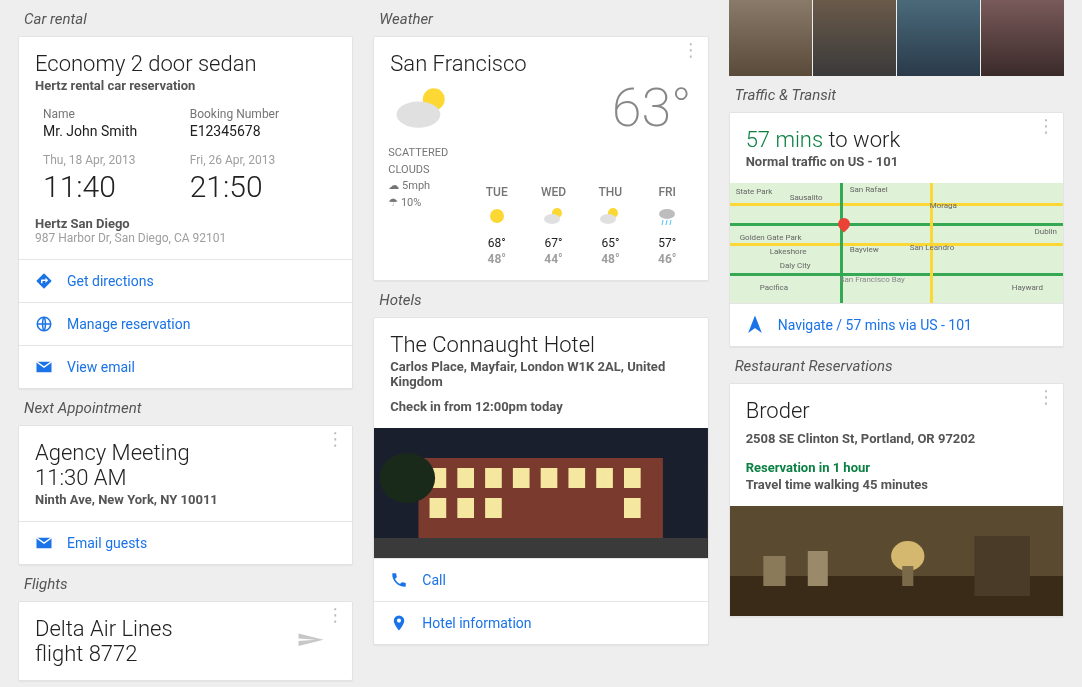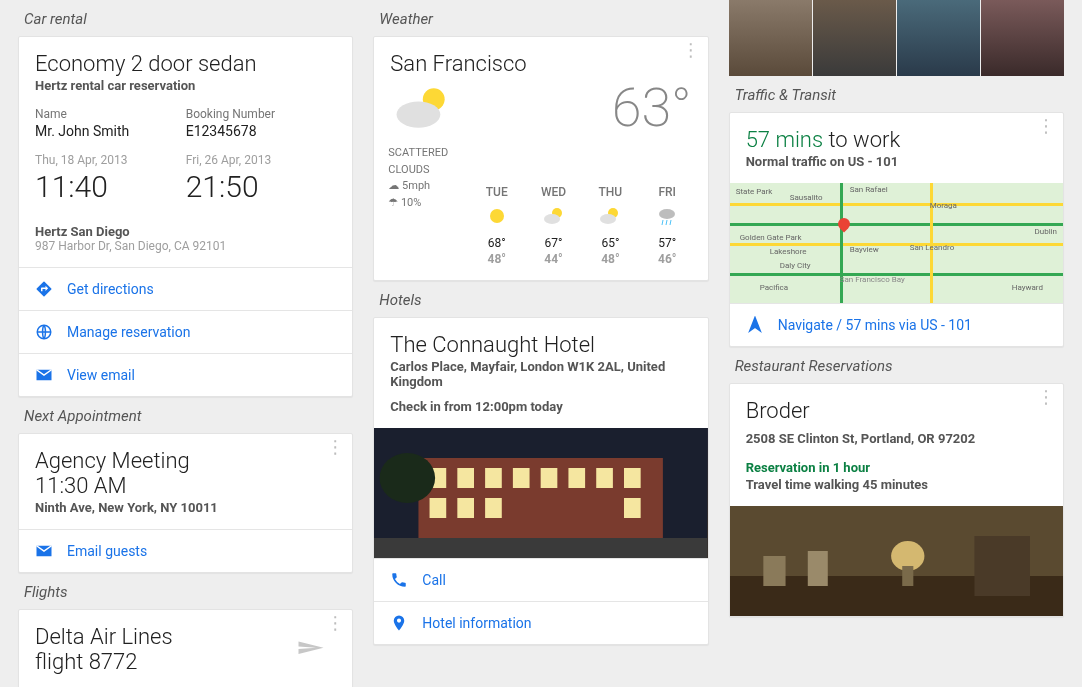--- a/index.html
+++ b/index.html
@@ -25,21 +25,21 @@
     border: 1px solid #e3e3e3;
     border-radius: 2px;
     box-shadow: 0 1px 1px rgba(0,0,0,0.05);
     margin-bottom: 8px;
   }
   .card-pad { padding: 14px 16px; }
   .title-lg { font-size: 22px; font-weight: 300; color: #212121; }
   .title-md { font-size: 22px; font-weight: 300; }
   .sub { font-size: 13px; color: #555; margin-top: 2px; font-weight: bold; }
   .muted { color: #9e9e9e; font-size: 12px; }
-  .row2 { display: flex; margin-top: 14px; }
+  .row2 { display: flex; margin-top: 14px; margin-left: 8px; }
   .row2 > div { flex: 1; }
   .label { font-size: 12px; color: #757575; }
   .val { font-size: 14px; color: #212121; margin-top: 2px; }
   .bigtime { font-size: 30px; font-weight: 300; margin-top: 2px; }
   .divider { border-top: 1px solid #e5e5e5; }
   .action {
     display: flex; align-items: center;
     padding: 12px 16px;
     color: #1a73e8; font-size: 14px;
     cursor: pointer;
@@ -94,21 +94,21 @@
         <div class="row2">
           <div>
             <div class="muted">Thu, 18 Apr, 2013</div>
             <div class="bigtime">11:40</div>
           </div>
           <div>
             <div class="muted">Fri, 26 Apr, 2013</div>
             <div class="bigtime">21:50</div>
           </div>
         </div>
-        <div style="margin-top:20px">
+        <div style="margin-top:12px">
           <div class="sub">Hertz San Diego</div>
           <div class="muted">987 Harbor Dr, San Diego, CA 92101</div>
         </div>
       </div>
       <div class="divider"></div>
       <div class="action">
         <svg viewBox="0 0 24 24" fill="#1a73e8">
             <path d="M21.7 11.3l-9-9a1 1 0 00-1.4 0l-9 9a1 1 0 000 1.4l9 9a1 1 0 001.4 0l9-9a1 1 0 000-1.4zM14 14.5V12h-4v3H8v-4a1 1 0 011-1h5V7.5l3.5 3.5L14 14.5z"></path>
           </svg>
         <span>Get directions</span>

